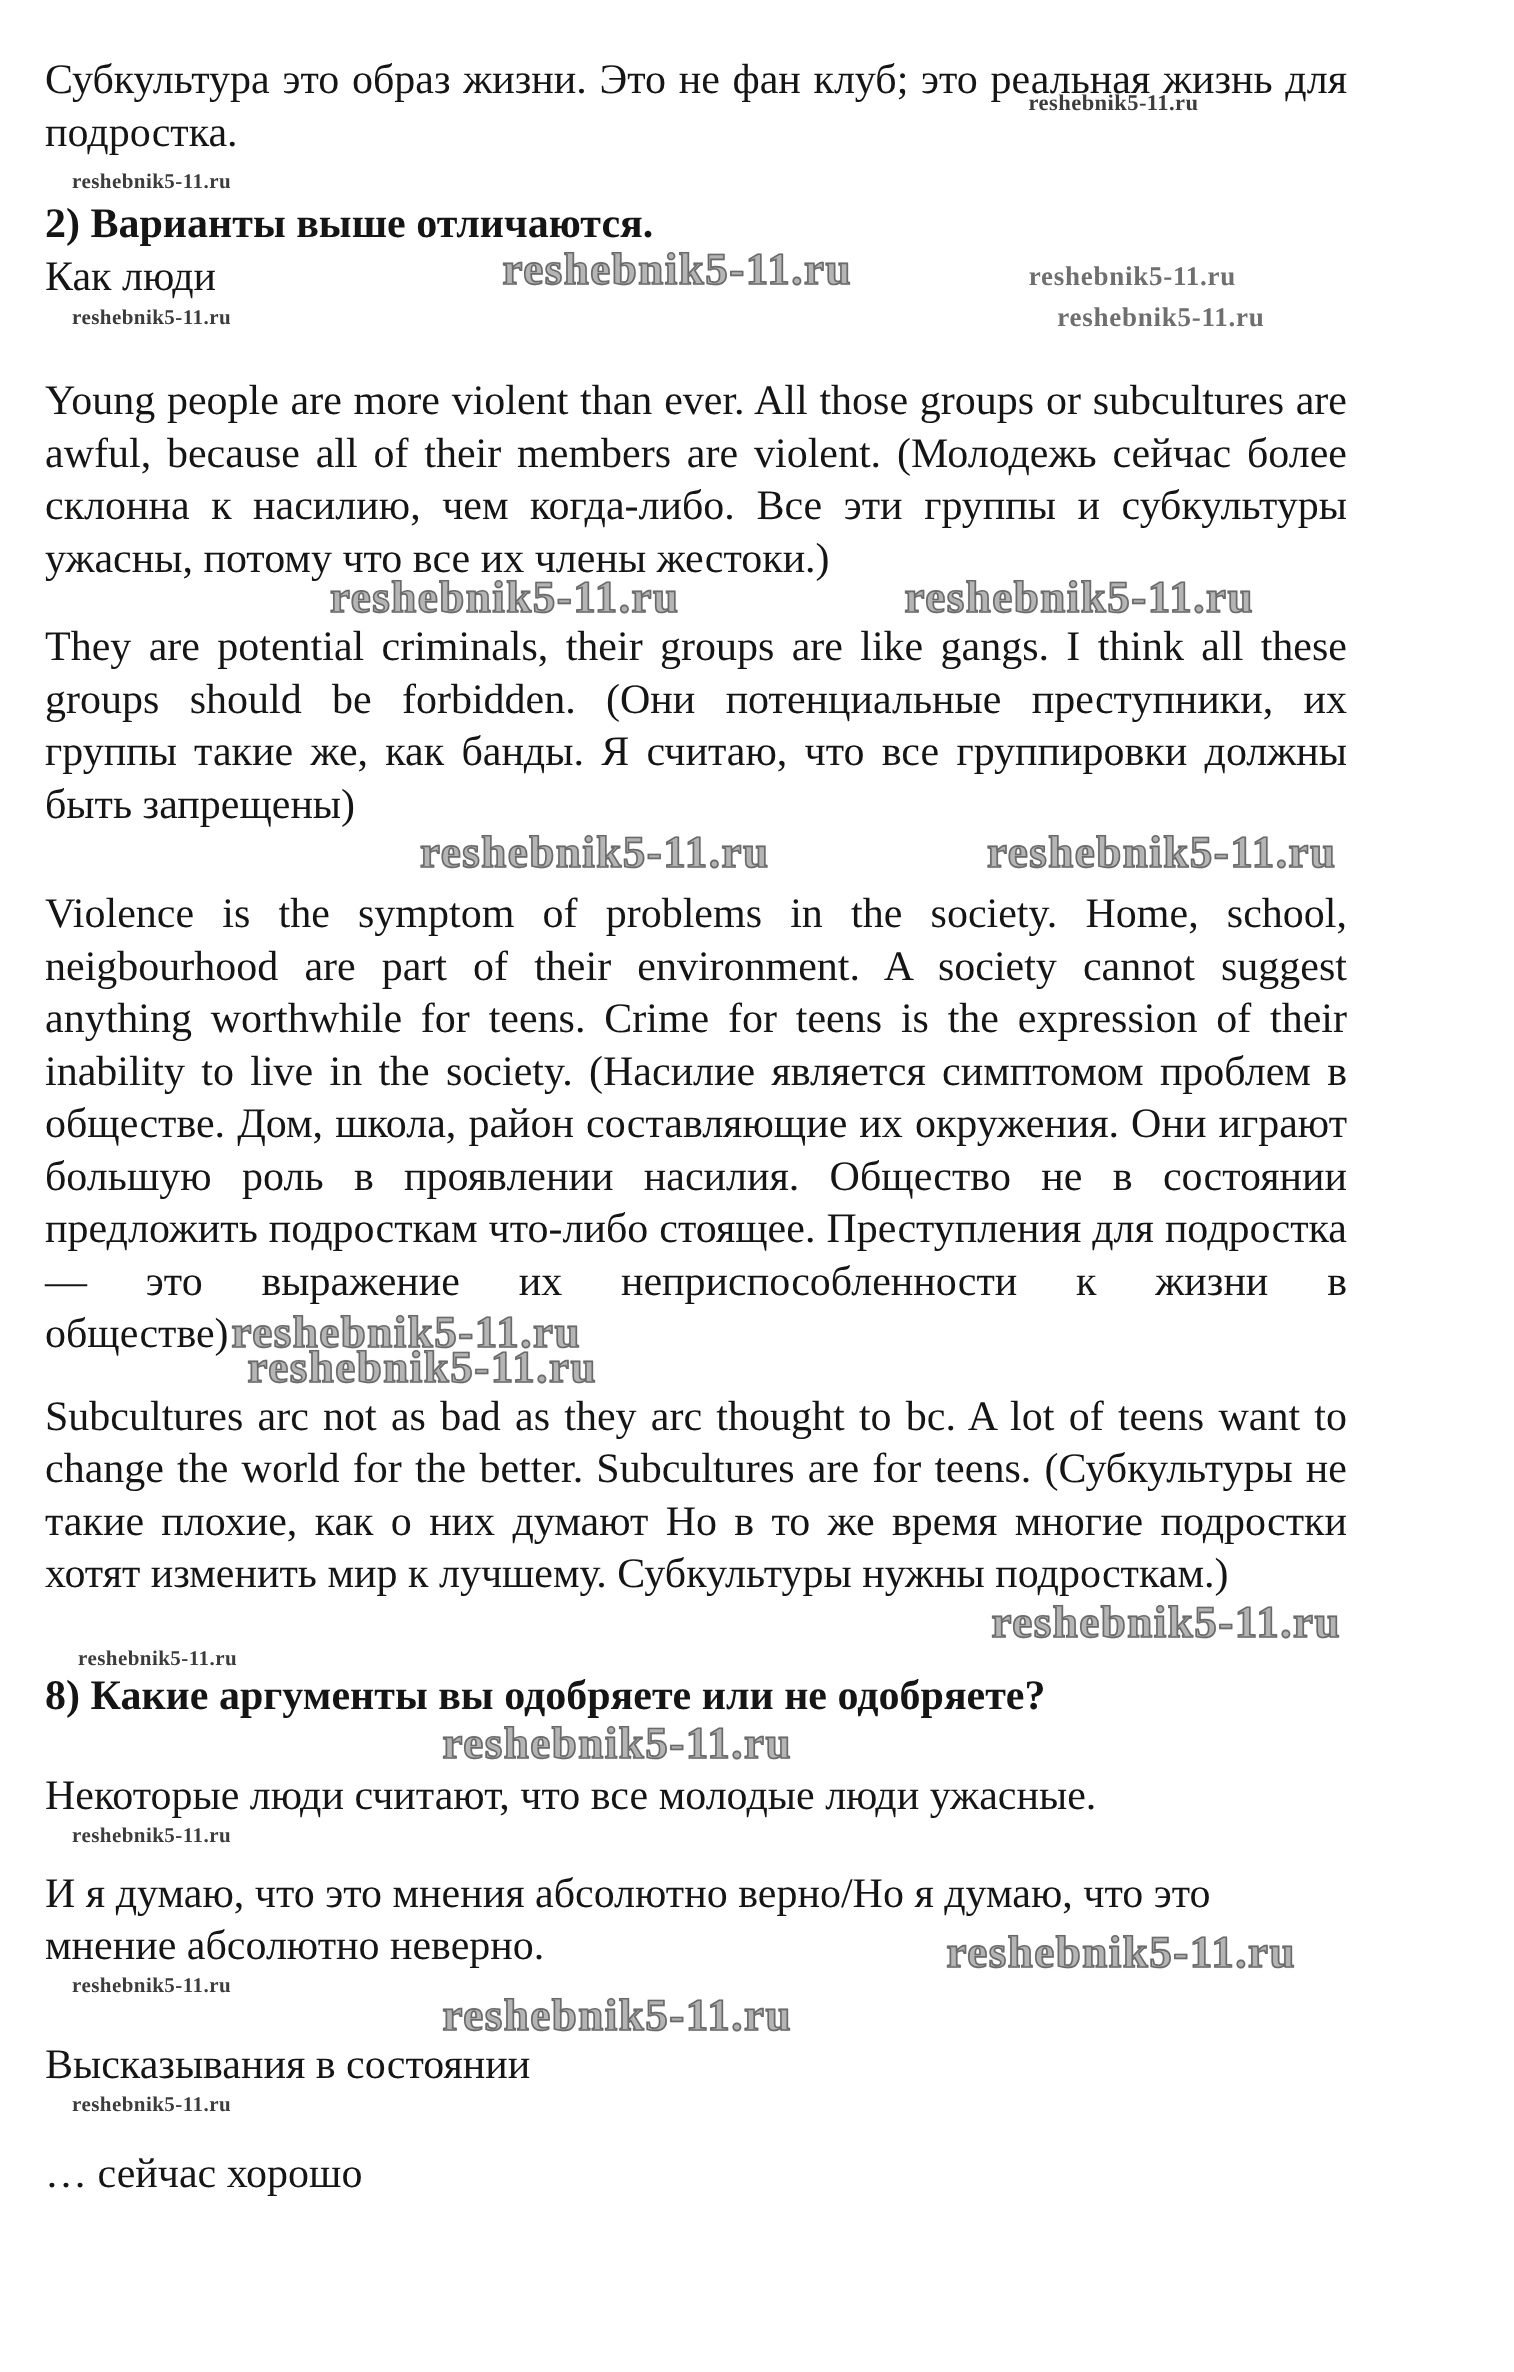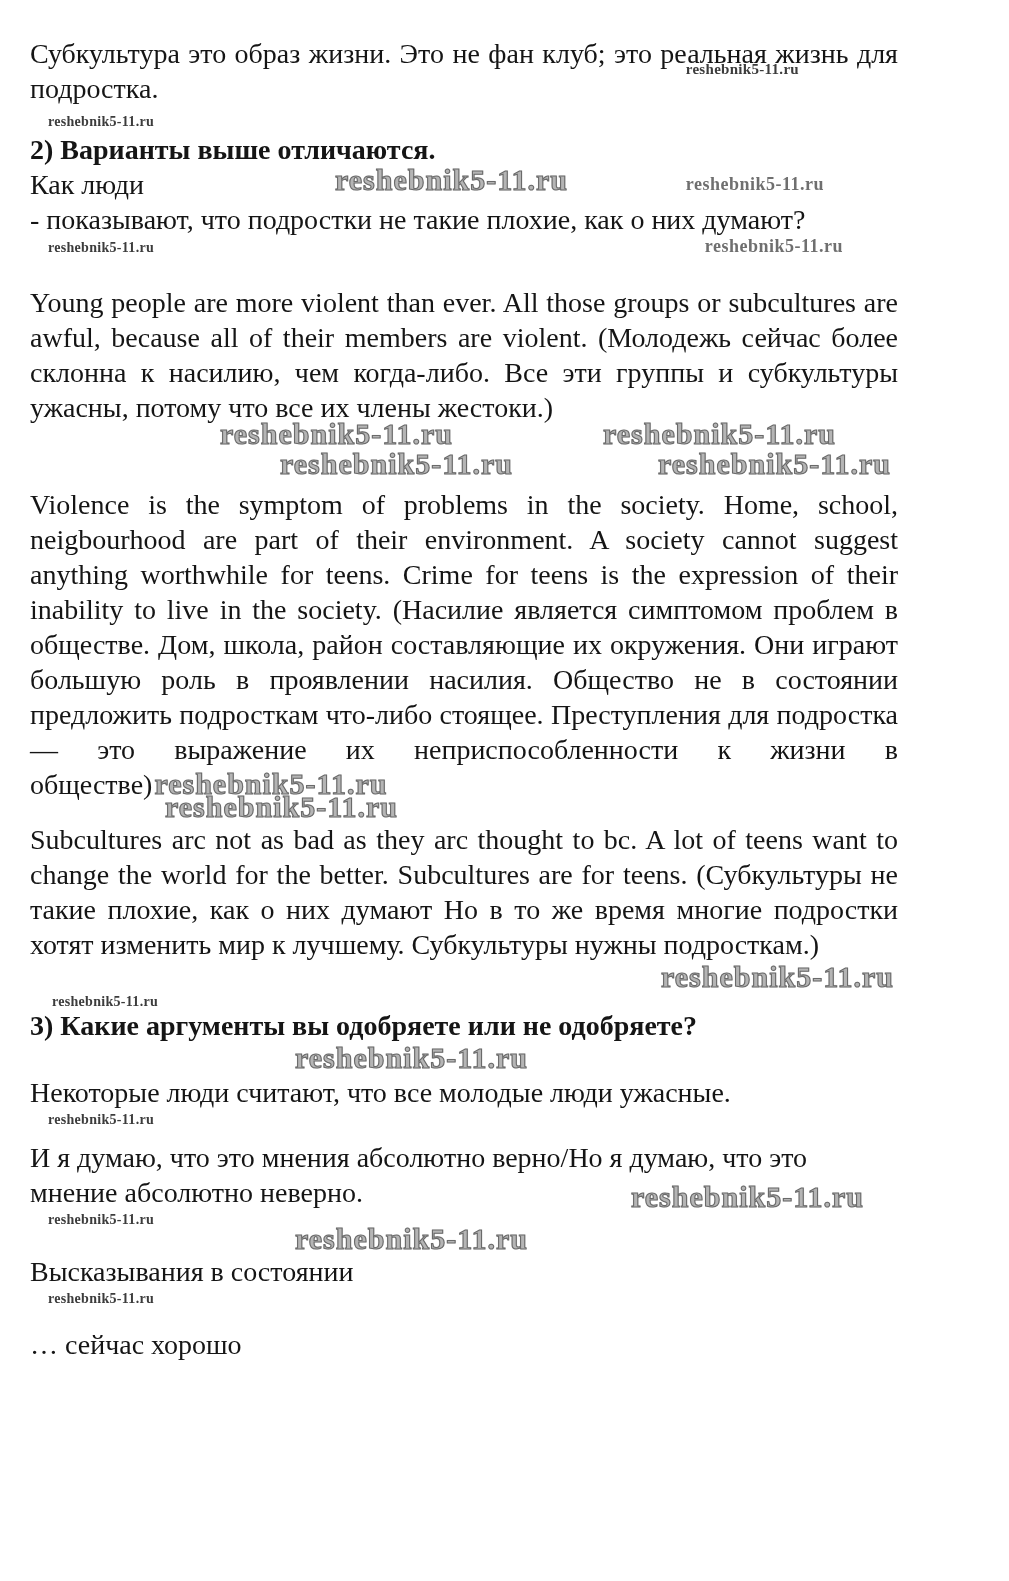--- a/index.html
+++ b/index.html
@@ -109,35 +109,35 @@
 
   <p class="bold">2) Варианты выше отличаются.</p>
 
   <div class="kak-line">
     <p>Как люди</p>
     <span class="wm wm-lg kak-wm-lg">reshebnik5-11.ru</span>
     <span class="wm wm-md kak-wm-md">reshebnik5-11.ru</span>
   </div>
 
   <div>
-    <p>- показывают, что подростки не такие плохие, как о них думают?</p>
   </div>
 
   <div class="wm-row-6">
     <span class="wm wm-sm left">reshebnik5-11.ru</span>
     <span class="wm wm-md right">reshebnik5-11.ru</span>
   </div>
 
   <p class="justify para-en-1">Young people are more violent than ever. All those groups or subcultures are awful, because all of their members are violent. (Молодежь сейчас более склонна к насилию, чем когда-либо. Все эти группы и субкультуры ужасны, потому что все их члены жестоки.)</p>
 
   <div class="wm-pair-a">
     <span class="wm wm-lg">reshebnik5-11.ru</span>
     <span class="wm wm-lg">reshebnik5-11.ru</span>
   </div>
 
+  <p class="justify">They are potential criminals, their groups are like gangs. I think all these groups should be forbidden. (Они потенциальные преступники, их группы такие же, как банды. Я считаю, что все группировки должны быть запрещены)</p>
 
   <div class="wm-pair-b">
     <span class="wm wm-lg">reshebnik5-11.ru</span>
     <span class="wm wm-lg">reshebnik5-11.ru</span>
   </div>
 
   <p class="justify para-en-3"><span>Violence is the symptom of problems in the society. Home, school, neigbourhood are part of their environment. A society cannot suggest anything worthwhile for teens. Crime for teens is the expression of their inability to live in the society. (Насилие является симптомом проблем в обществе. Дом, школа, район составляющие их окружения. Они играют большую роль в проявлении насилия. Общество не в состоянии предложить подросткам что-либо стоящее. Преступления для подростка — это выражение их неприспособленности к жизни в обществе)</span><span class="wm wm-lg wm-inline">reshebnik5-11.ru</span></p>
 
   <div class="wm-single-left">
     <span class="wm wm-lg">reshebnik5-11.ru</span>
@@ -146,21 +146,21 @@
   <p class="justify">Subcultures arc not as bad as they arc thought to bc. A lot of teens want to change the world for the better. Subcultures are for teens. (Субкультуры не такие плохие, как о них думают Но в то же время многие подростки хотят изменить мир к лучшему. Субкультуры нужны подросткам.)</p>
 
   <div class="wm-row-right">
     <span class="wm wm-lg">reshebnik5-11.ru</span>
   </div>
 
   <div class="wm-line-15">
     <span class="wm wm-sm">reshebnik5-11.ru</span>
   </div>
 
-  <p class="bold">3) Какие аргументы вы одобряете или не одобряете?</p>
+  <p class="bold">8) Какие аргументы вы одобряете или не одобряете?</p>
 
   <div class="wm-row-center">
     <span class="wm wm-lg">reshebnik5-11.ru</span>
   </div>
 
   <p class="para-ru-1">Некоторые люди считают, что все молодые люди ужасные.</p>
 
   <div class="wm-line-19">
     <span class="wm wm-sm">reshebnik5-11.ru</span>
   </div>

